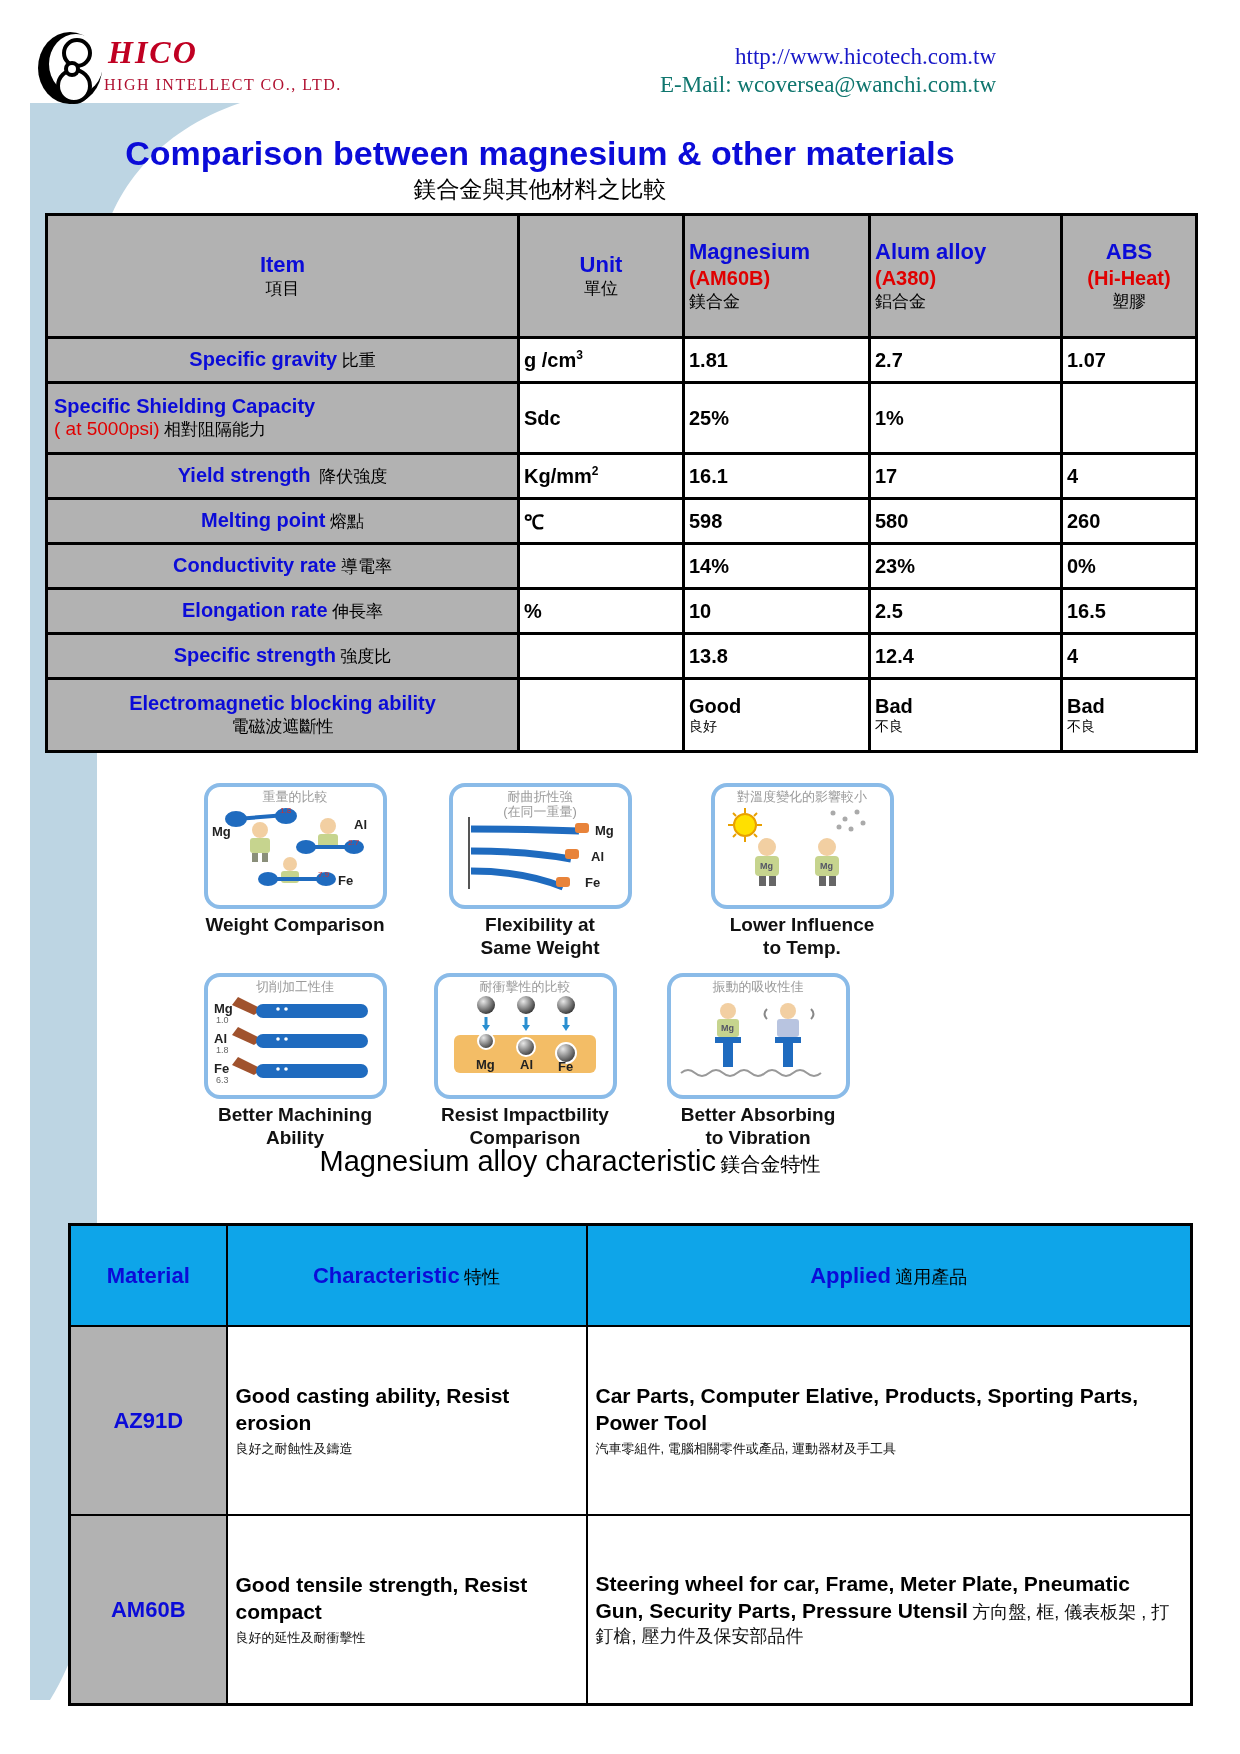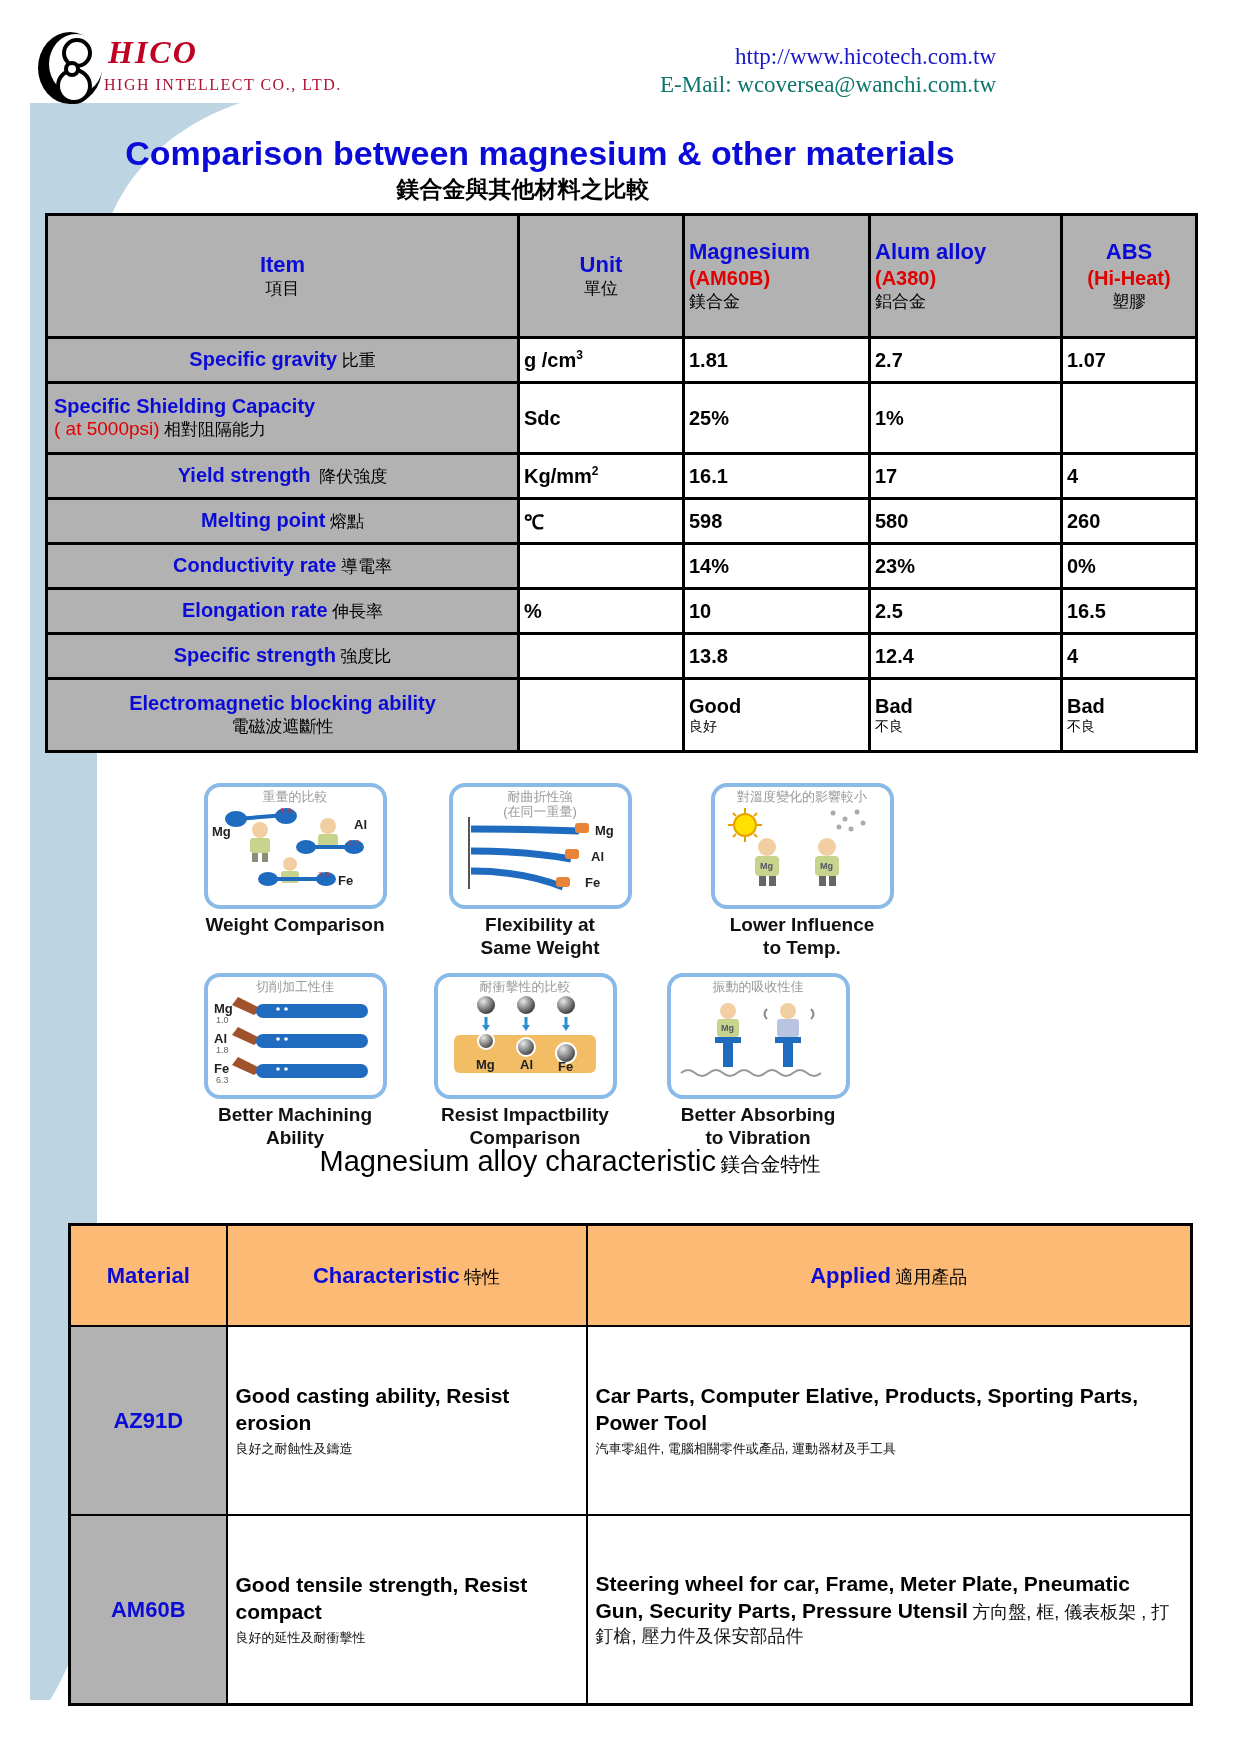--- a/index.html
+++ b/index.html
@@ -16,22 +16,22 @@
   .logo-company{position:absolute;left:104px;top:76px;font-family:"Liberation Serif",serif;
       font-size:16px;color:#b01030;letter-spacing:1.5px;}
   .website{position:absolute;left:735px;top:44px;font-family:"Liberation Serif",serif;
       font-size:23px;color:#1818c8;}
   .email{position:absolute;left:660px;top:72px;font-family:"Liberation Serif",serif;
       font-size:23px;color:#0f766e;}
 
   
   .main-title{position:absolute;left:40px;top:134px;width:1000px;text-align:center;
       font-size:34px;font-weight:bold;color:#0b0bd8;}
-  .sub-title{position:absolute;left:23px;top:174px;width:1000px;text-align:center;
-      font-family:"Liberation Serif",serif;font-size:23px;font-weight:bold;color:#000;}
+  .sub-title{position:absolute;left:40px;top:174px;width:1000px;text-align:center;
+      font-family:"Liberation Serif",serif;font-size:23px;font-weight:normal;color:#000;}
 
   
   table.cmp{position:absolute;left:45px;top:213px;width:1150px;border-collapse:collapse;
       table-layout:fixed;}
   table.cmp th,table.cmp td{border:3px solid #000;padding:1px 4px;overflow:hidden;}
   table.cmp th{background:#b2b2b2;vertical-align:middle;}
   .hdr-en{font-size:22px;font-weight:bold;color:#0b0bd8;line-height:1.25;}
   .hdr-code{font-size:20px;color:#e00000;line-height:1.25;}
   .hdr-zh{font-size:17px;font-weight:normal;color:#000;line-height:1.35;}
   th.hc{text-align:center;} th.hl{text-align:left;padding-left:7px;}
@@ -63,21 +63,21 @@
 
   
   .sec2-title{position:absolute;left:0;top:1145px;width:1140px;text-align:center;}
   .sec2-en{font-size:29px;font-weight:normal;color:#000000;}
   .sec2-zh{font-size:20px;color:#000;font-family:"Liberation Serif",serif;}
 
   
   table.mat{position:absolute;left:68px;top:1223px;width:1122px;border-collapse:collapse;
       table-layout:fixed;border:3px solid #000;}
   table.mat th,table.mat td{border:2px solid #000;vertical-align:middle;}
-  table.mat th{background:#fdba74;height:97px;text-align:center;}
+  table.mat th{background:#0ea5e9;height:97px;text-align:center;}
   .mh-en{font-size:22px;font-weight:bold;color:#0b0bd8;}
   .mh-zh{font-size:18px;font-weight:normal;color:#000;}
   td.mat-name{background:#b2b2b2;text-align:center;font-size:22px;font-weight:bold;color:#0b0bd8;height:185px;}
   td.mat-body{background:#fff;padding:10px 8px 10px 8px;}
   .mb-en{font-size:21px;font-weight:bold;color:#000;line-height:1.25;}
   .mb-zh{font-size:13px;font-weight:normal;color:#111;line-height:1.35;margin-top:4px;}
   .mb-zh-inline{font-size:18px;font-weight:normal;color:#111;}
 </style>
 </head>
 <body>

